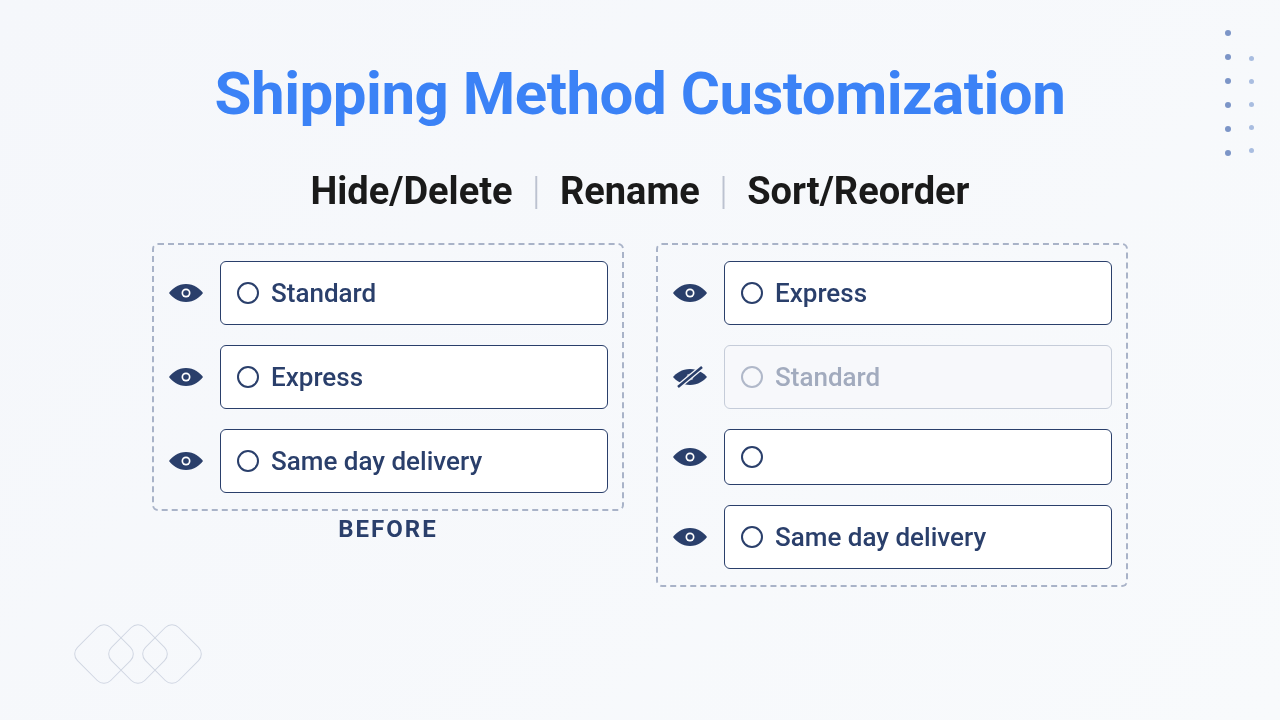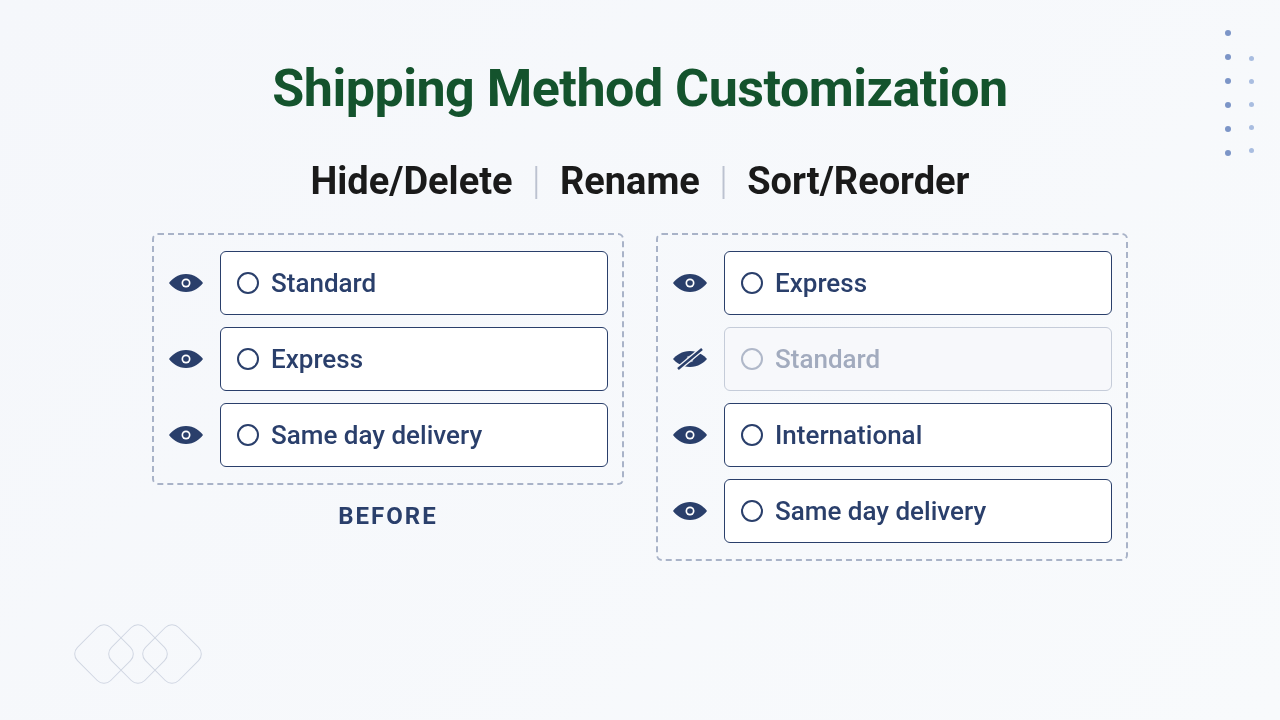--- a/index.html
+++ b/index.html
@@ -6,22 +6,22 @@
   body {
     width: 1280px;
     height: 720px;
     background: linear-gradient(135deg, #f5f7fb 0%, #f8fafc 100%);
     font-family: -apple-system, BlinkMacSystemFont, "Segoe UI", Roboto, Helvetica, Arial, sans-serif;
     position: relative;
     overflow: hidden;
   }
   .title {
     text-align: center;
-    color: #14532d;
-    font-size: 52px;
+    color: #3b82f6;
+    font-size: 60px;
     font-weight: 700;
     margin-top: 58px;
     letter-spacing: -0.5px;
   }
   .subtitle {
     text-align: center;
     color: #1a1a1a;
     font-size: 38px;
     font-weight: 700;
     margin-top: 40px;
@@ -37,21 +37,21 @@
     gap: 32px;
     margin-top: 30px;
   }
   .panel {
     width: 472px;
     border: 2px dashed #a9b3c8;
     border-radius: 6px;
     padding: 16px 14px;
     display: flex;
     flex-direction: column;
-    gap: 12px;
+    gap: 20px;
     text-align: right;
   }
   .row {
     display: flex;
     align-items: center;
     gap: 16px;
   }
   .eye {
     width: 36px;
     height: 24px;
@@ -89,21 +89,21 @@
   }
   .item.hidden .label {
     color: #a2abbe;
   }
   .caption {
     text-align: center;
     color: #2a3f6b;
     font-size: 24px;
     font-weight: 700;
     letter-spacing: 2px;
-    margin-top: 17px;
+    margin-top: 4px;
   }
   .col { display: flex; flex-direction: column; }
   
   .diamonds {
     position: absolute;
     left: 80px;
     bottom: 42px;
     display: flex;
   }
   .diamond {
@@ -208,21 +208,20 @@
           </div>
         </div>
         <div class="row">
           <svg class="eye" viewBox="0 0 36 24" fill="currentColor">
             <path d="M18 3C10 3 3.8 8 1 12c2.8 4 9 9 17 9s14.2-5 17-9c-2.8-4-9-9-17-9z"></path>
             <circle cx="18" cy="12" r="4.5" fill="white"></circle>
             <circle cx="18" cy="12" r="2.8" fill="currentColor"></circle>
           </svg>
           <div class="item">
             <span class="radio"></span>
-            <span class="label">International</span>
           </div>
         </div>
         <div class="row">
           <svg class="eye" viewBox="0 0 36 24" fill="currentColor">
             <path d="M18 3C10 3 3.8 8 1 12c2.8 4 9 9 17 9s14.2-5 17-9c-2.8-4-9-9-17-9z"></path>
             <circle cx="18" cy="12" r="4.5" fill="white"></circle>
             <circle cx="18" cy="12" r="2.8" fill="currentColor"></circle>
           </svg>
           <div class="item">
             <span class="radio"></span>

